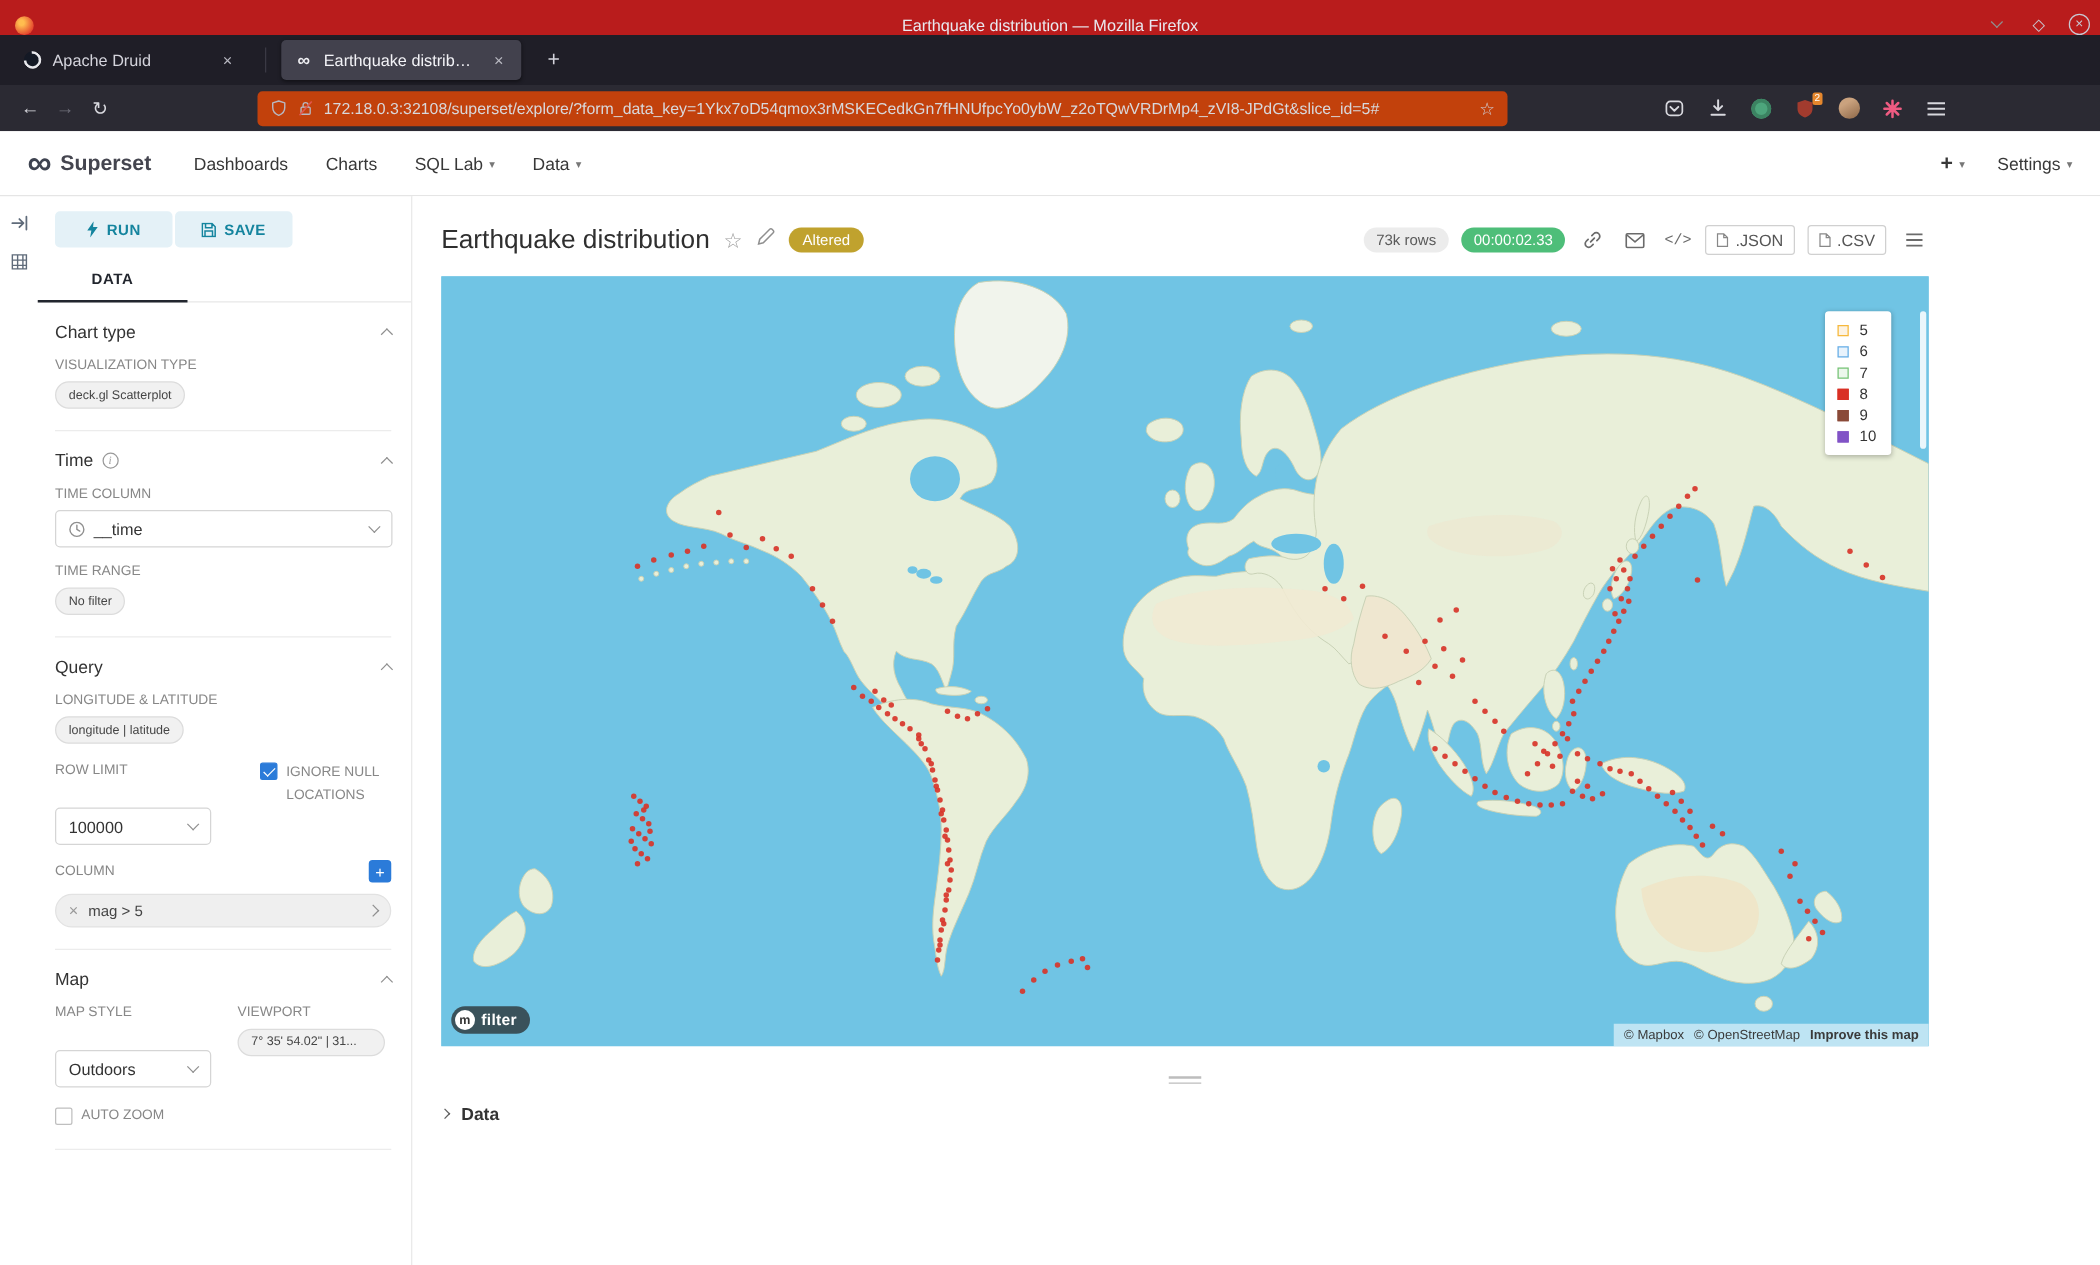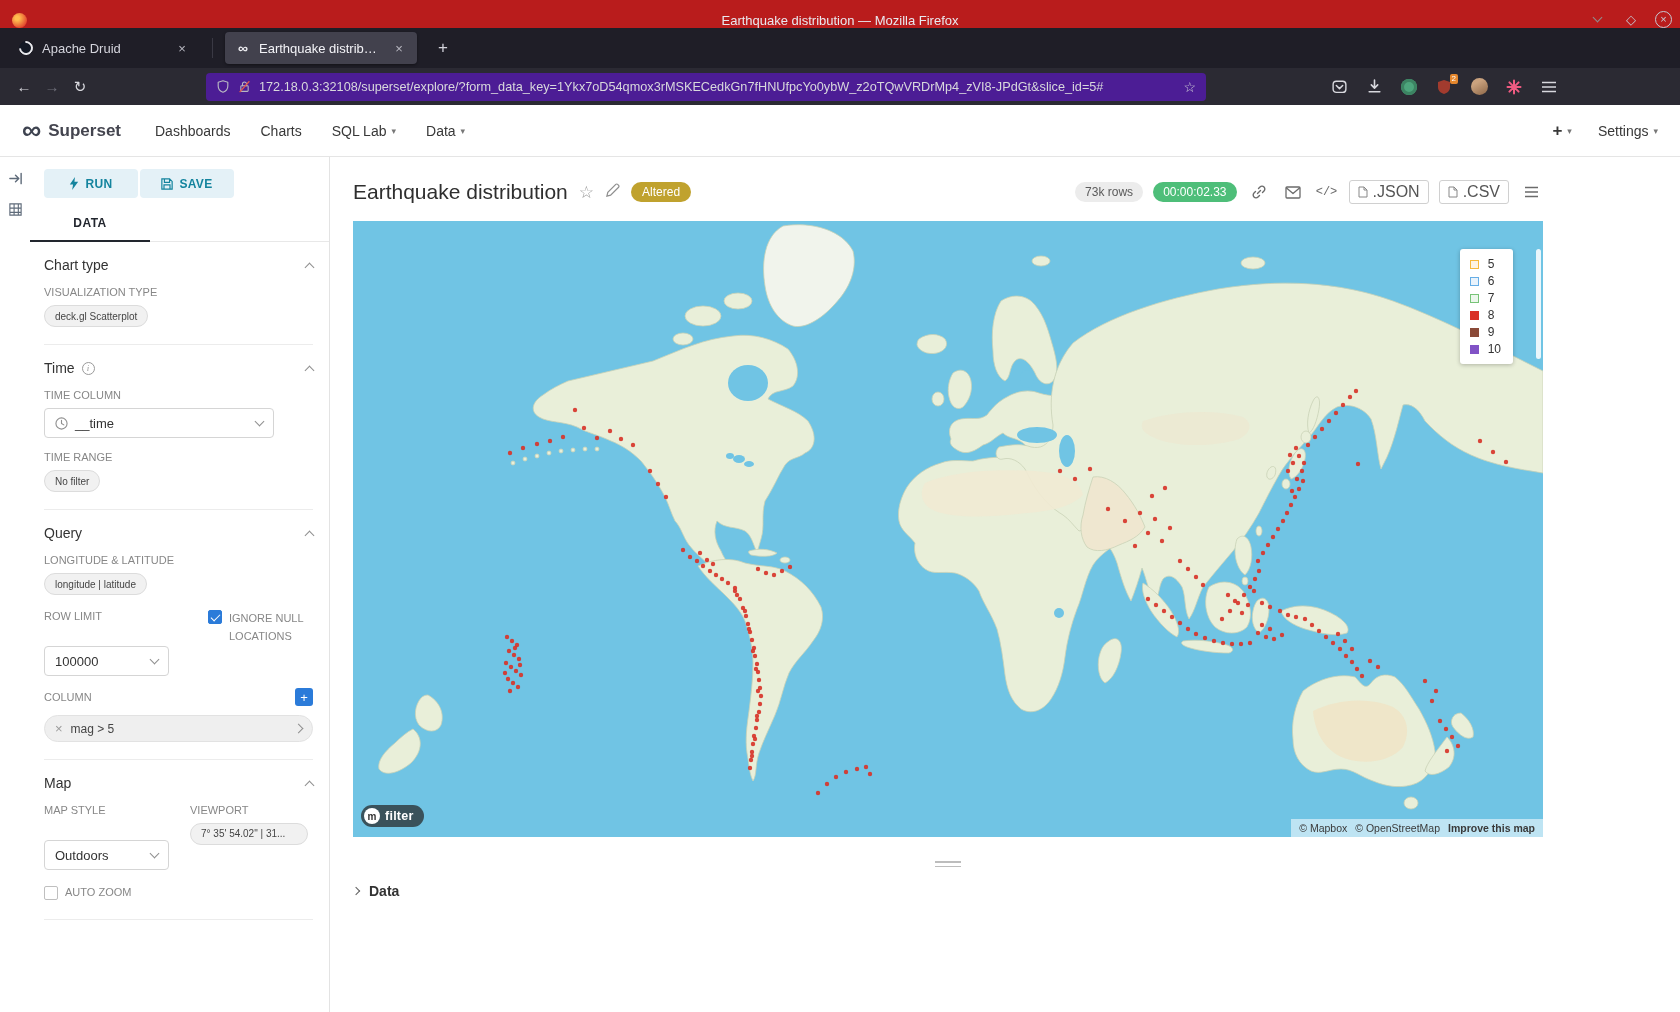--- a/index.html
+++ b/index.html
@@ -22,21 +22,21 @@
   .fav-druid { width:14px; height:14px; border-radius:50%; background:#141925; border:2px solid #e8e8ec; border-left-color:transparent; transform:rotate(40deg); }
   .fav-sset { color:#f0f0f4; font-weight:bold; font-size:14px; }
   .tab .lbl { flex:1; overflow:hidden; white-space:nowrap; text-overflow:ellipsis; }
   .tab .x { color:#b9b9c2; font-size:13px; width:16px; text-align:center; }
   .newtab { color:#d3d3db; font-size:17px; width:28px; height:28px; display:flex; align-items:center; justify-content:center; }
   .tab-sep { width:1px; height:20px; background:#3a3944; }
 
   .toolbar { height:37px; background:#2b2a33; display:flex; align-items:center; padding:0 10px; }
   .nav-ic { width:28px; height:26px; display:flex; align-items:center; justify-content:center; font-size:15px; color:#d8d8de; }
   .nav-ic.dim { color:#6f6f7a; }
-  .urlbar { margin-left:112px; width:1000px; height:28px; background:#4c1d95; border-radius:4px; display:flex; align-items:center; padding:0 10px; gap:8px; }
+  .urlbar { margin-left:112px; width:1000px; height:28px; background:#c2410c; border-radius:4px; display:flex; align-items:center; padding:0 10px; gap:8px; }
   .url-text { color:#d8d8dc; font-size:12.7px; white-space:nowrap; overflow:hidden; text-overflow:ellipsis; flex:1; }
   .url-star { color:#d0d0d8; font-size:14px; }
   .ext-row { display:flex; align-items:center; gap:13px; margin-left:122px; }
   .ext { width:22px; height:22px; display:flex; align-items:center; justify-content:center; position:relative; }
   .ext-green { width:16px; height:16px; border-radius:50%; background:#4da57c; box-shadow:inset 0 0 0 3px #3c8362; }
   .ext-badge { position:absolute; top:-2px; right:-3px; background:#e5872d; color:#fff; font-size:8px; border-radius:2px; padding:0 2px; line-height:10px; }
   .avatar { width:17px; height:17px; border-radius:50%; background:linear-gradient(150deg,#caa27e 30%,#8d6748); }
 
   
   .app { height:907px; background:#fff; display:flex; flex-direction:column; }
@@ -69,21 +69,21 @@
   .cv.right { transform:rotate(-45deg); }
   .info-dot { width:13px; height:13px; border:1px solid #9a9a9a; border-radius:50%; color:#9a9a9a; font-size:9px;
     display:inline-flex; align-items:center; justify-content:center; font-style:italic; font-family:"Liberation Serif",serif; }
   .slabel { font-size:11px; color:#878787; margin:13px 0 7px; }
   .chip { display:inline-flex; align-items:center; height:22px; padding:0 10px; background:#f1f1f1; border:1px solid #dcdcdc;
     border-radius:12px; font-size:10px; color:#454545; max-width:100%; white-space:nowrap; }
   .chip.ellip { max-width:118px; overflow:hidden; text-overflow:ellipsis; display:block; line-height:20px; }
   .select { height:30px; border:1px solid #d5d5d5; border-radius:4px; background:#fff; display:flex; align-items:center;
     padding:0 10px; font-size:13px; color:#333; justify-content:space-between; gap:8px; }
   .select .lft { display:flex; align-items:center; gap:7px; overflow:hidden; }
-  .w-full { width:230px; } .w-sm { width:125px;margin-top:24px; }
+  .w-full { width:270px; } .w-sm { width:125px;margin-top:24px; }
   .two-col { display:flex; gap:14px; }
   .cbx { width:14px; height:14px; border-radius:2px; flex:0 0 14px; position:relative; }
   .cbx.on { background:#2b7bd9; border:1px solid #2b7bd9; }
   .cbx.on::after { content:""; position:absolute; left:4px; top:1px; width:4px; height:8px;
     border-right:1.6px solid #fff; border-bottom:1.6px solid #fff; transform:rotate(45deg); }
   .cbx.off { background:#fff; border:1px solid #bfbfbf; }
   .cbx-row { display:flex; gap:7px; align-items:flex-start; }
   .cbx-lbl { font-size:11px; color:#878787; line-height:1.6; }
   .plus-btn { width:18px; height:18px; background:#2b7bd9; color:#fff; border-radius:3px; font-size:13px;
     display:flex; align-items:center; justify-content:center; line-height:1; }
@@ -97,21 +97,21 @@
   .chart-head { width:1190px; display:flex; align-items:center; justify-content:space-between; height:42px; }
   .ch-left { display:flex; align-items:center; gap:11px; }
   .ch-title { font-size:21px; color:#2f2f2f; font-weight:400; }
   .ch-star { color:#9a9a9a; font-size:17px; }
   .badge-altered { height:20px; padding:0 11px; border-radius:10px; background:#c0a22e; color:#fff; font-size:12px;
     display:flex; align-items:center; font-weight:500; }
   .ch-right { display:flex; align-items:center; gap:10px; }
   .pill-rows { height:20px; padding:0 10px; border-radius:10px; background:#ececec; color:#5a5a5a; font-size:12px; display:flex; align-items:center; }
   .pill-timer { height:20px; padding:0 10px; border-radius:10px; background:#4ebe79; color:#fff; font-size:12px; display:flex; align-items:center; }
   .icon-btn { width:24px; height:24px; display:flex; align-items:center; justify-content:center; color:#6b6b6b; }
-  .file-btn { height:24px; border:1px solid #d0d0d0; border-radius:3px; padding:0 8px; font-size:16px; color:#555;
+  .file-btn { height:24px; border:1px solid #d0d0d0; border-radius:3px; padding:0 8px; font-size:13px; color:#555;
     display:flex; align-items:center; gap:5px; background:#fff; }
   .code-glyph { font-family:"Liberation Mono",monospace; font-size:12px; color:#6b6b6b; }
 
   .map-card { width:1190px; height:616px; margin-top:8px; position:relative; overflow:hidden; background:#70c4e4; cursor:grab; }
   .map-card svg.world { position:absolute; inset:0; }
   .legend { position:absolute; top:28px; right:30px; background:#fff; border-radius:3px; padding:8px 12px 8px 10px;
     box-shadow:0 1px 4px rgba(0,0,0,.25); display:flex; flex-direction:column; gap:3px; min-width:52px; }
   .legend-row { display:flex; align-items:center; gap:9px; height:14px; }
   .legend-swatch { width:9px; height:9px; border:1.5px solid; flex:0 0 9px; }
   .legend-label { font-size:12px; color:#333; }

